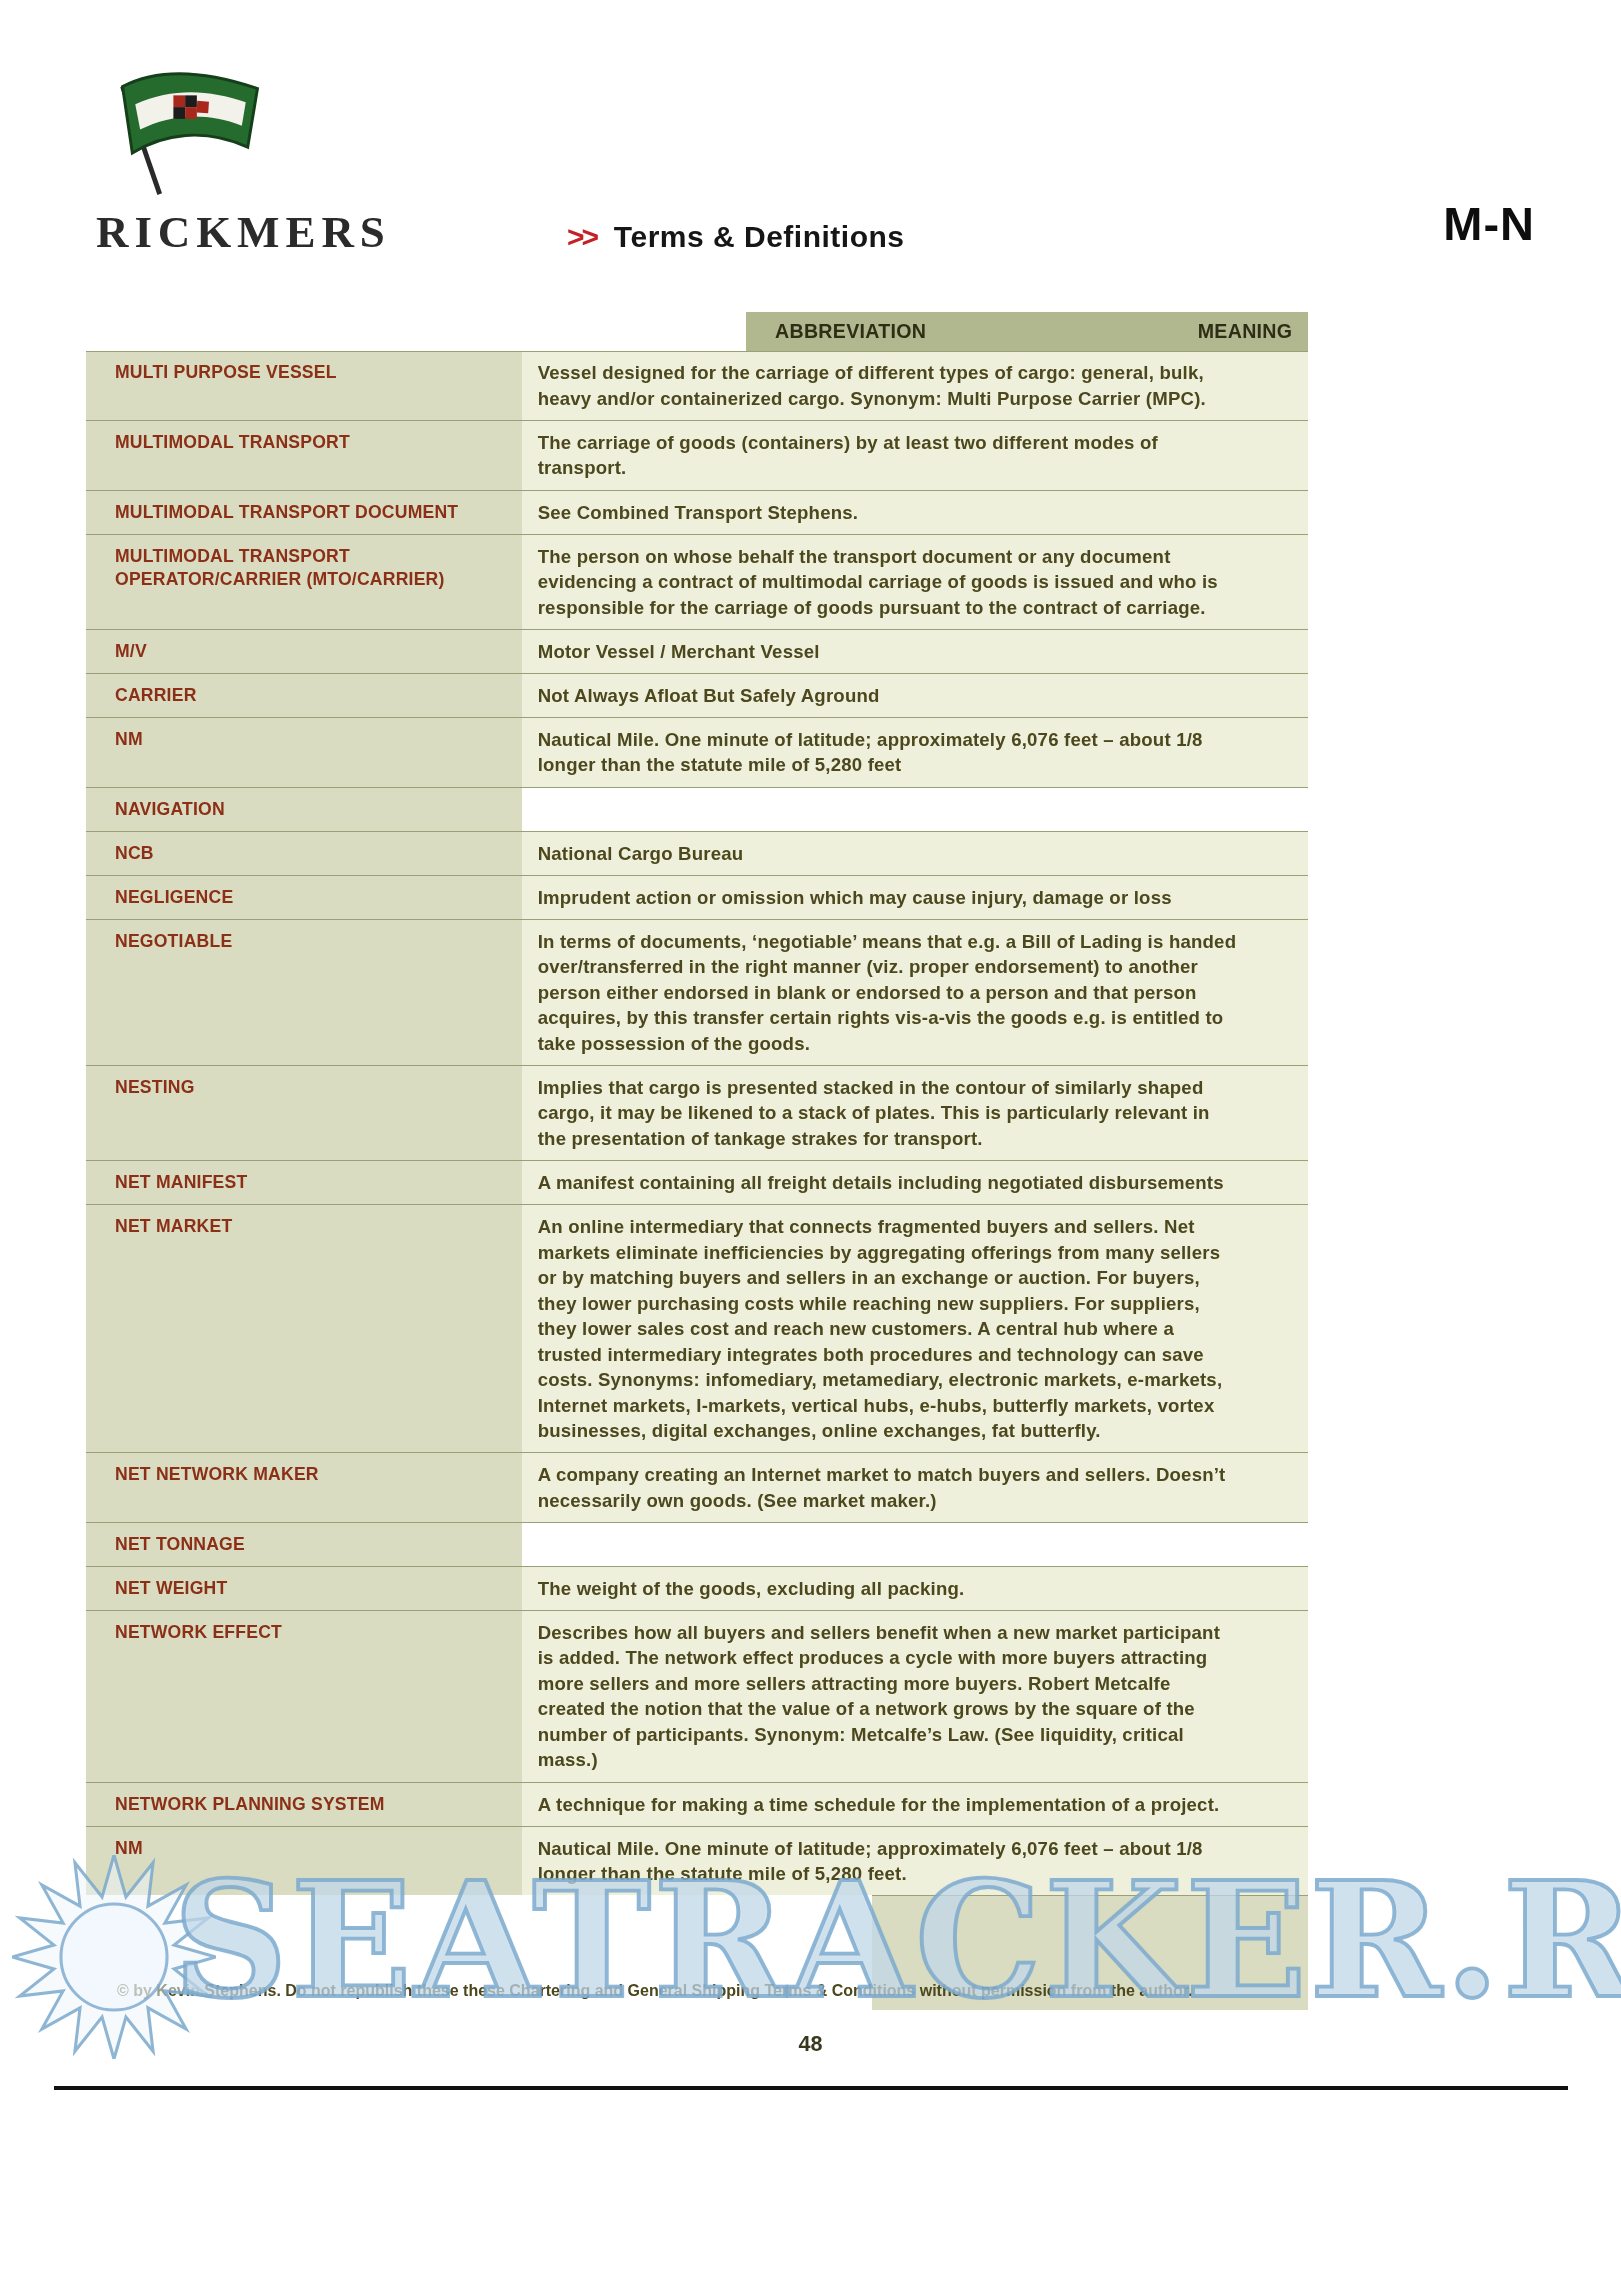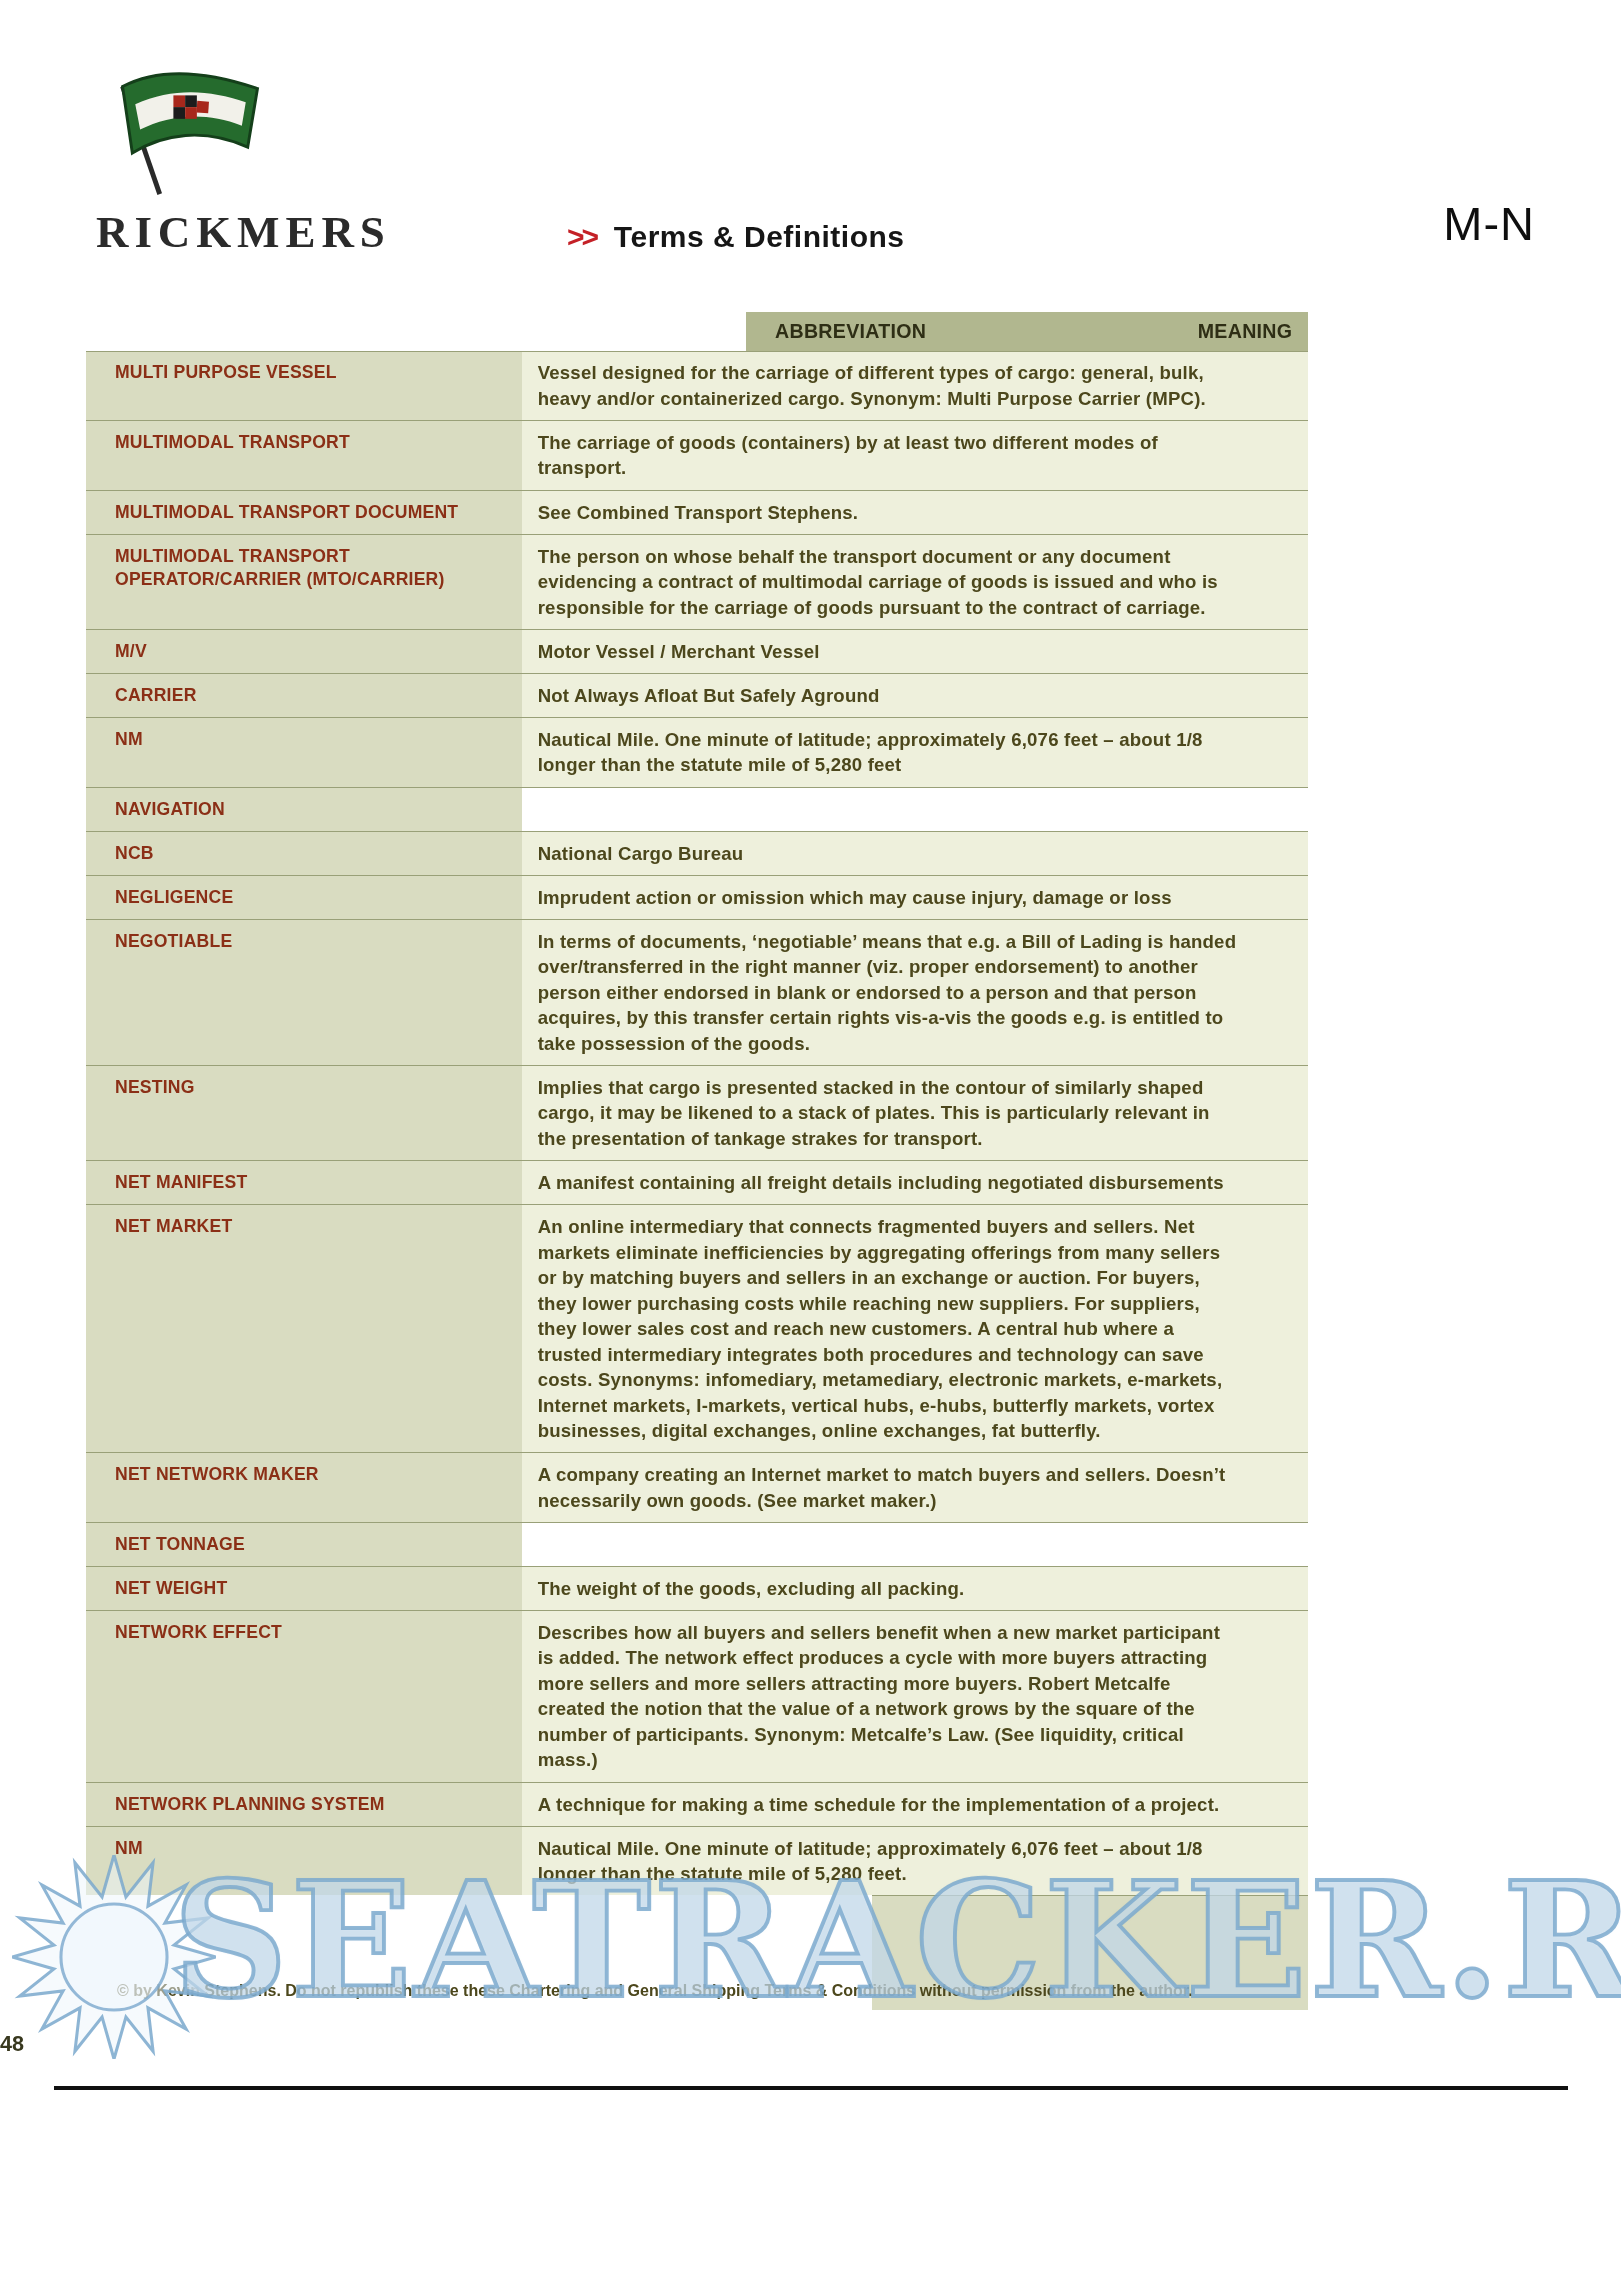--- a/index.html
+++ b/index.html
@@ -19,21 +19,21 @@
     font-weight:bold;font-size:45px;letter-spacing:5.9px;color:#2b2b2b;
   }
   .titlebar{position:absolute;left:567px;top:220px;white-space:nowrap;}
   .arrows{
     color:#c42127;font-weight:bold;font-size:30px;letter-spacing:-2.9px;
     margin-right:17.6px;vertical-align:baseline;
   }
   .title-text{color:#161616;font-weight:bold;font-size:30px;letter-spacing:0.5px;}
   .section{
     position:absolute;right:86px;top:196px;
-    color:#0e0e0e;font-weight:normal;font-size:47px;letter-spacing:1px;
+    color:#0e0e0e;font-weight:bold;font-size:47px;letter-spacing:1px;
   }
 
   
   .glossary{
     position:absolute;left:86px;top:312px;width:1222px;height:1698px;
     display:flex;flex-direction:column;align-items:flex-end;
   }
   .thead{display:grid;grid-template-columns:436px 1fr;background:#b1b78f;}
   .thead div{
     font-weight:bold;font-size:19.6px;color:#2e2e15;
@@ -67,21 +67,21 @@
     font-family:"DejaVu Serif","Liberation Serif",serif;
     font-weight:bold;font-size:159px;line-height:1;letter-spacing:2.9px;
     white-space:nowrap;
     color:rgba(245,250,253,0.42);
     -webkit-text-stroke:3.9px rgba(122,168,205,0.82);
     text-shadow:0 0 2.9px rgba(122,168,205,0.55);
   }
 
   
   .pagenum{
-    position:absolute;top:2031px;left:0;width:100%;
+    position:absolute;top:2031px;left:0;width:100%;text-align:center;
     font-size:21.6px;font-weight:bold;color:#38381e;z-index:6;
   }
   .footer-rule{
     position:absolute;left:54px;top:2086px;width:1514px;height:3.9px;
     background:#101010;z-index:2;
   }
 </style>
 </head>
 <body>
 

